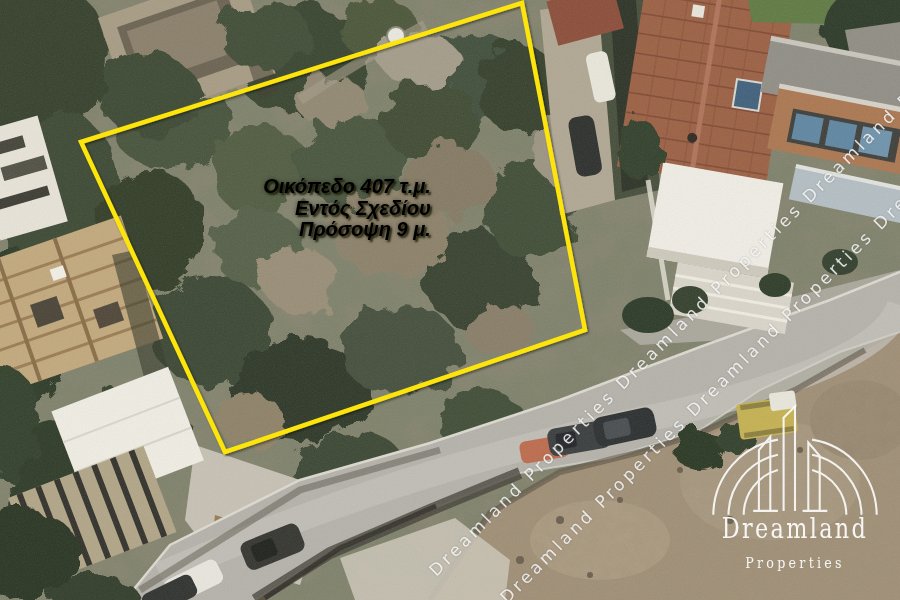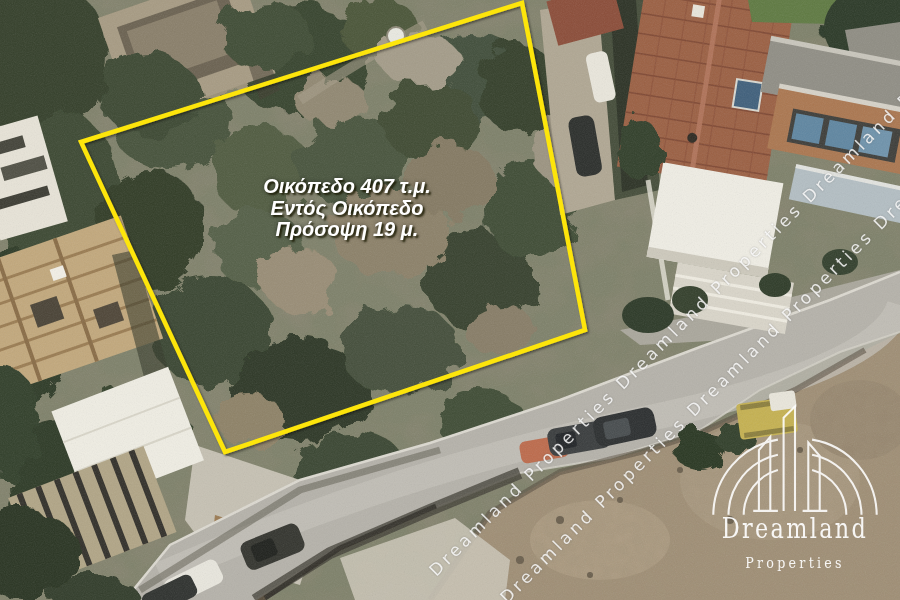--- a/index.html
+++ b/index.html
@@ -1,21 +1,21 @@
 <!DOCTYPE html>
 <html><head>
 <meta charset="utf-8">
 <style>
   html,body{margin:0;padding:0;background:#666;}
   .stage{position:relative;width:900px;height:600px;overflow:hidden;background:#8c8673;
          font-family:"Liberation Sans",sans-serif;}
   .scene{position:absolute;left:0;top:0;filter:blur(.55px) saturate(.95);}
   .annotation{position:absolute;left:347px;top:176px;transform:translateX(-50%);
-    text-align:center;white-space:nowrap;
-    font:italic bold 20px/21.5px "Liberation Sans",sans-serif;color:#ffffff;
+    text-align:right;white-space:nowrap;
+    font:italic bold 20px/21.5px "Liberation Sans",sans-serif;color:#000000;
     text-shadow:2px 2px 2px rgba(25,25,0,.85),0 0 4px rgba(0,0,0,.45);}
   .wm{position:absolute;color:rgba(255,255,255,.82);
     font:17px "DejaVu Sans",sans-serif;letter-spacing:3.5px;white-space:nowrap;
     transform:rotate(-45deg);transform-origin:0 50%;
     text-shadow:0 0 2px rgba(80,80,80,.4);}
   #wm1{left:432px;top:563px;}
   #wm2{left:503px;top:590px;}
   .logo{position:absolute;left:700px;top:390px;width:190px;height:200px;opacity:.92;}
   .logo text{fill:#ffffff;font-family:"DejaVu Serif",serif;}
   .logo .brand{font-size:29px;letter-spacing:3px;}
@@ -264,22 +264,22 @@
     <rect width="900" height="600" filter="url(#grain)" opacity="0.13"></rect>
 
     <polygon points="522,3 81,142 225,452 585,330" fill="none" stroke="#ffe600" stroke-width="4.5" stroke-linejoin="miter" filter="url(#lineshadow)"></polygon>
   </svg>
 
   <div class="wm" id="wm1">Dreamland Properties Dreamland Properties Dreamland Pro</div>
   <div class="wm" id="wm2">Dreamland Properties Dreamland Properties Dream</div>
 
   <div class="annotation">
     <div>Οικόπεδο 407 τ.μ.</div>
-    <div>Εντός Οικόπεδο</div>
-    <div>Πρόσοψη 19 μ.</div>
+    <div>Εντός Σχεδίου</div>
+    <div>Πρόσοψη 9 μ.</div>
   </div>
 
   <svg class="logo" viewBox="0 0 200 200">
     <g stroke="#ffffff" stroke-width="2.2" fill="none" opacity=".95">
       <g>
         <path d="M14,126 A81,81 0 0 1 82,47"></path>
         <path d="M30,126 A65,65 0 0 1 82,63"></path>
         <path d="M46,126 A49,49 0 0 1 82,79"></path>
       </g>
       <g>

